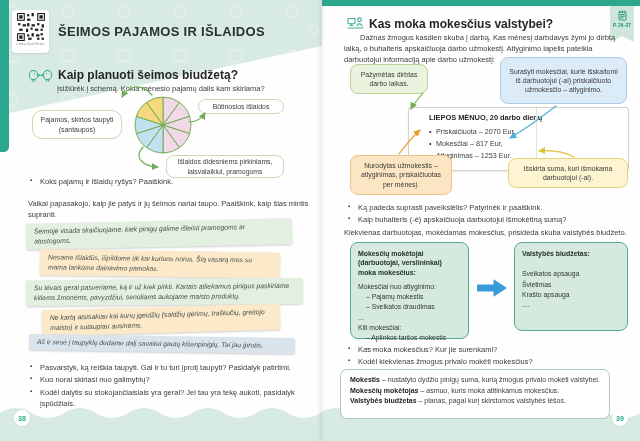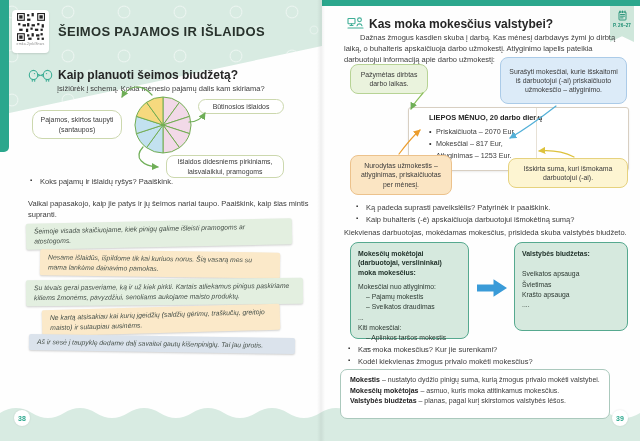--- a/index.html
+++ b/index.html
@@ -176,20 +176,25 @@
   </ul>
 
   <p class="abs para" style="left:28px;top:199px;width:284px;">Vaikai papasakojo, kaip jie patys ir jų šeimos nariai taupo. Paaiškink, kaip šias mintis supranti.</p>
 
   <div class="abs note note-green" style="left:26px;top:221px;width:266px;transform:rotate(-1.2deg);">Šeimoje visada skaičiuojame, kiek pinigų galime išleisti pramogoms ar atostogoms.</div>
   <div class="abs note note-cream" style="left:40px;top:251px;width:240px;transform:rotate(.8deg);">Nesame išlaidūs, išpildome tik kai kuriuos norus. Šią vasarą mes su mama lankėme dainavimo pamokas.</div>
   <div class="abs note note-green" style="left:26px;top:279px;width:277px;transform:rotate(-.5deg);">Su tėvais gerai pasveriame, ką ir už kiek pirkti. Kartais atliekamus pinigus paskiriame kitiems žmonėms, pavyzdžiui, senoliams aukojame maisto produktų.</div>
   <div class="abs note note-cream" style="left:42px;top:307px;width:238px;transform:rotate(-1.6deg);">Ne kartą atsisakiau kai kurių įgeidžių (saldžių gėrimų, traškučių, greitojo maisto) ir sutaupiau ausinėms.</div>
   <div class="abs note note-blue" style="left:29px;top:336px;width:266px;transform:rotate(.9deg);">Aš ir sesė į taupyklę dedame dalį savaitei gautų kišenpinigių. Tai jau įprotis.</div>
 
+  <ul class="abs bulleted" style="left:30px;top:362px;width:284px;">
+    <li>Pasvarstyk, ką reiškia taupyti. Gal ir tu turi įprotį taupyti? Pasidalyk patirtimi.</li>
+    <li>Kuo norai skiriasi nuo galimybių?</li>
+    <li>Kodėl dalytis su stokojančiaisiais yra gerai? Jei tau yra tekę aukoti, pasidalyk įspūdžiais.</li>
+  </ul>
 
   <div class="abs top-strip"></div>
   <div class="abs badge">
     <svg width="11" height="11" viewBox="0 0 11 11" fill="none" stroke="#1f8f74" stroke-width=".9" stroke-linecap="round">
       <rect x="2" y="2" width="7" height="8" rx=".8"></rect>
       <path d="M3.5,4.5 h4 M3.5,6.2 h4 M3.5,7.9 h2.5"></path>
       <path d="M3,1 v1.6 M5.5,1 v1.6 M8,1 v1.6"></path>
     </svg>
     <div class="badge-text">P. 26–27</div>
   </div>
@@ -216,21 +221,21 @@
     <ul>
       <li>Priskaičiuota – 2070 Eur,</li>
       <li>Mokesčiai – 817 Eur,</li>
       <li>Atlyginimas – 1253 Eur.</li>
     </ul>
   </div>
 
   <div class="abs callout co-orange">Nurodytas užmokestis – atlyginimas, priskaičiuotas per mėnesį.</div>
   <div class="abs callout co-yellow">Išskirta suma, kuri išmokama darbuotojui (-ai).</div>
 
-  <ul class="abs bulleted" style="left:356px;top:202px;width:278px;">
+  <ul class="abs bulleted" style="left:348px;top:202px;width:278px;">
     <li>Ką padeda suprasti paveikslėlis? Patyrinėk ir paaiškink.</li>
     <li>Kaip buhalteris (-ė) apskaičiuoja darbuotojui išmokėtiną sumą?</li>
   </ul>
 
   <p class="abs para" style="left:344px;top:228px;width:284px;">Kiekvienas darbuotojas, mokėdamas mokesčius, prisideda skuba valstybės biudžeto.</p>
 
   <div class="abs tealbox box-left">
     <h4>Mokesčių mokėtojai (darbuotojai, verslininkai) moka mokesčius:</h4>
     <div class="ln">Mokesčiai nuo atlyginimo:</div>
     <div class="ln ind">– Pajamų mokestis</div>

